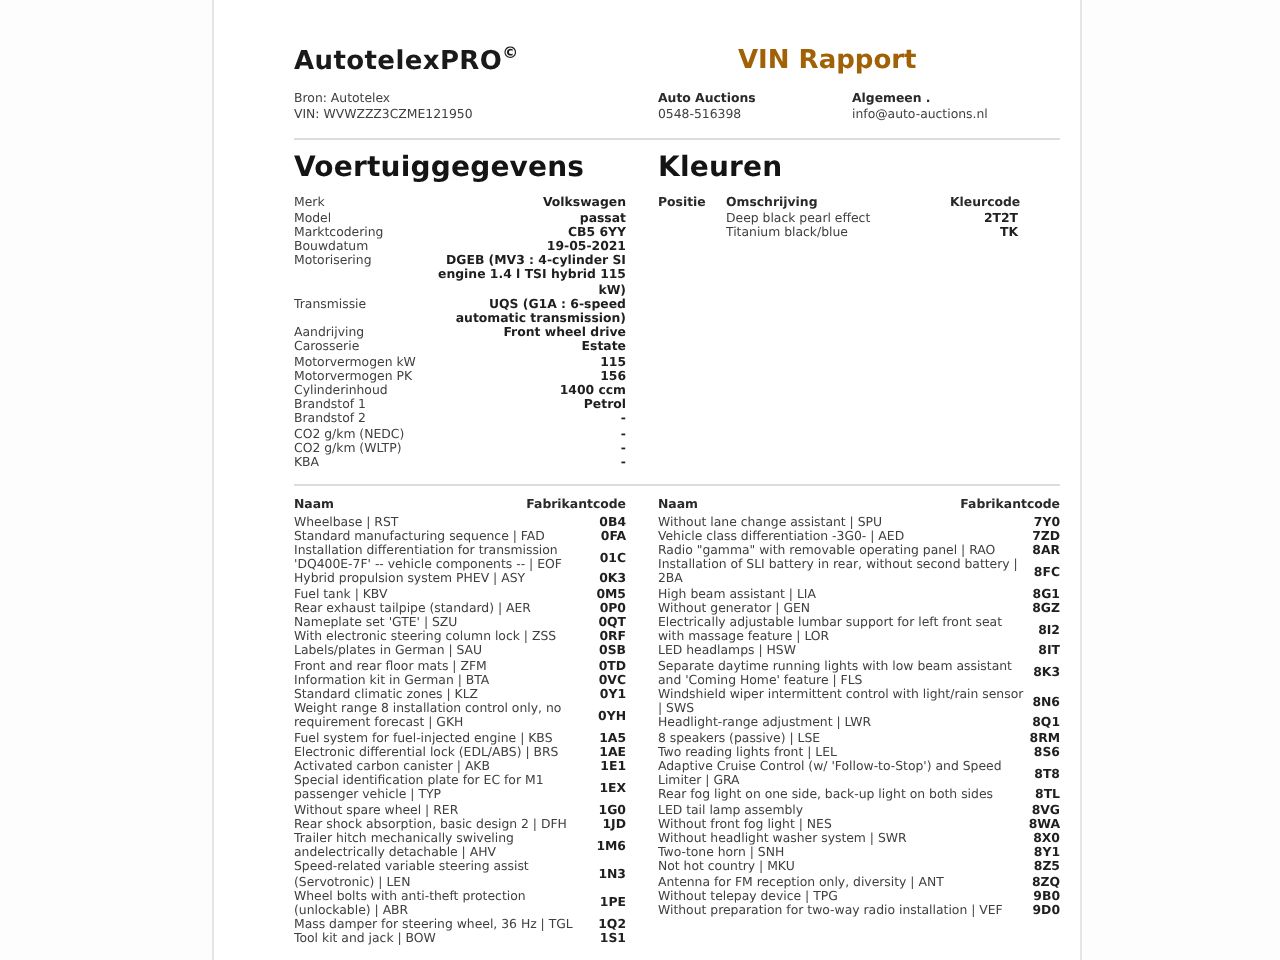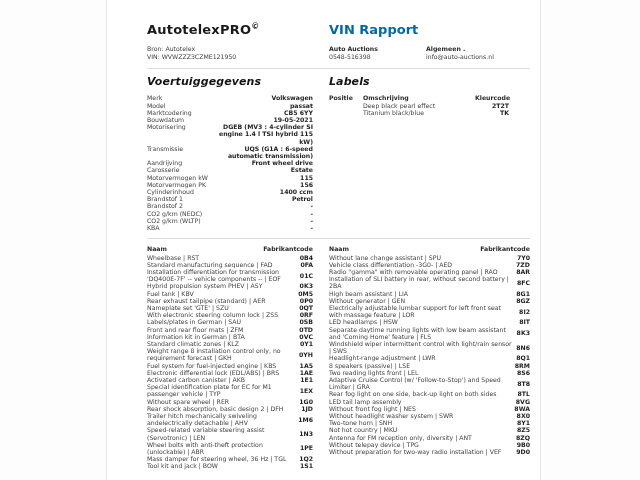--- a/index.html
+++ b/index.html
@@ -6,31 +6,31 @@
   body{
     width:640px;height:480px;background:#fdfdfd;overflow:hidden;
     font-family:"DejaVu Sans","Liberation Sans",sans-serif;
   }
   .page{
     position:absolute;left:106px;top:0;width:435px;height:480px;
     box-sizing:border-box;background:#ffffff;
     border-left:1px solid #e5e5e5;border-right:1px solid #e5e5e5;
     padding:22px 10px 6px 40px;color:#3f3f3f;overflow:hidden;
   }
-  .hdr{display:flex;align-items:flex-end;}
+  .hdr{display:flex;align-items:flex-end;gap:40px;}
   .brand{width:182px;font-size:13px;font-weight:bold;color:#1a1a1a;letter-spacing:.2px;}
   .brand sup{font-size:8px;}
-  .report-title{font-size:13px;font-weight:bold;color:#0369a1;}
+  .report-title{font-size:13px;font-weight:bold;color:#a16207;}
   .subhdr{display:flex;margin-top:8px;font-size:6.2px;line-height:8px;}
   .subhdr .c1{width:182px;}
   .subhdr .c2{width:97px;}
   .subhdr .c3{flex:1;}
   .b{font-weight:bold;color:#2a2a2a;}
   hr{border:0;border-top:1px solid #dcdcdc;margin:7px 0 6px 0;}
-  h2{font-size:11px;margin:0 0 6px 0;color:#141414;letter-spacing:.1px;font-style:italic;}
+  h2{font-size:14px;margin:0 0 6px 0;color:#141414;letter-spacing:.1px;}
   .twocol{display:flex;}
   .vehicle{width:166px;}
   .gap{width:16px;}
   .colors{flex:1;}
   .vrow{display:flex;font-size:6.2px;line-height:7.2px;}
   .vlabel{width:62px;flex-shrink:0;}
   .vvalue{flex:1;text-align:right;font-weight:bold;color:#1f1f1f;}
   .ctable{font-size:6.2px;line-height:7.4px;width:180px;}
   .crow{display:flex;}
   .cpos{width:34px;flex-shrink:0;}
@@ -155,21 +155,21 @@
           </div>
 
           <div class="vrow">
             <div class="vlabel">KBA</div>
             <div class="vvalue">-</div>
           </div>
         </div>
     </section>
     <div class="gap"></div>
     <section class="colors">
-      <h2>Labels</h2>
+      <h2>Kleuren</h2>
       <div class="ctable">
         <div class="crow chead">
           <div class="cpos">Positie</div>
           <div class="cdesc">Omschrijving</div>
           <div class="ccode">Kleurcode</div>
         </div>
         <div>
 
             <div class="crow">
               <div class="cpos"></div>

